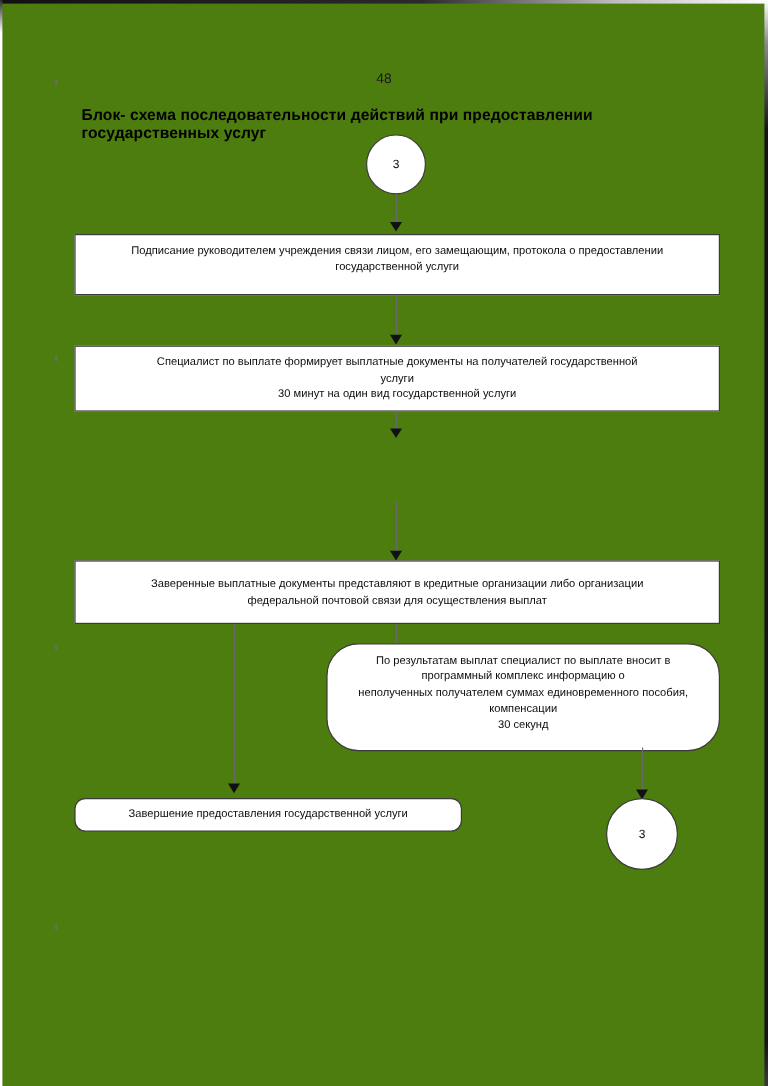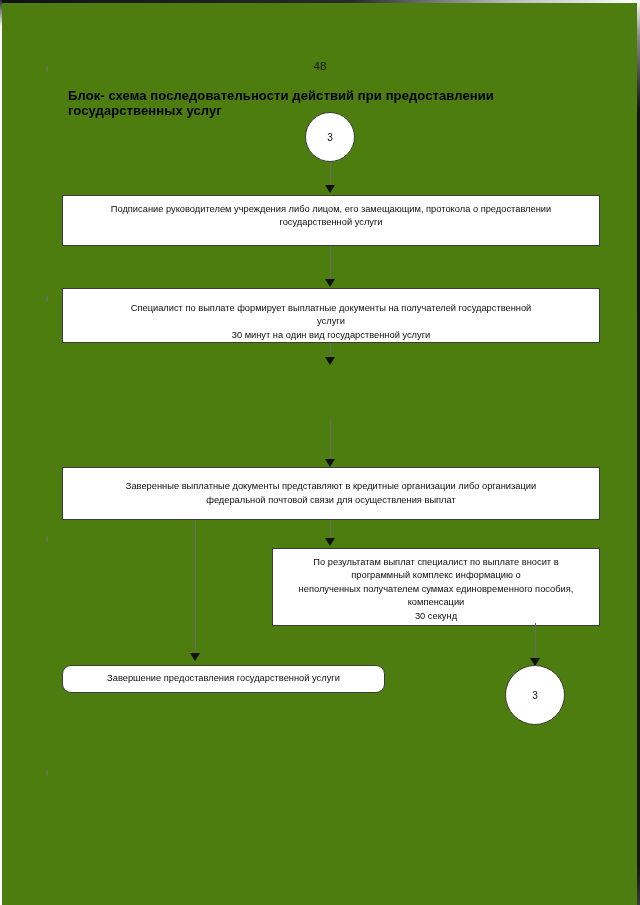--- a/index.html
+++ b/index.html
@@ -137,28 +137,28 @@
 
   <div class="doc-title">Блок- схема последовательности действий при предоставлении государственных услуг</div>
 
   <div class="circle" style="left:305px; top:112px; width:50px; height:50px;">
     <span>3</span>
   </div>
   <div class="vline" style="left:330px; top:162px; height:25px;"></div>
   <div class="arrow" style="left:325px; top:185px;"></div>
 
   <div class="node top-aligned" style="left:62px; top:195px; width:538px; height:51px;">
-    <div class="txt">Подписание руководителем учреждения либо лицом, его замещающим, протокола о предоставлении
+    <div class="txt">Подписание руководителем учреждения связи лицом, его замещающим, протокола о предоставлении
 государственной услуги</div>
   </div>
 
   <div class="vline" style="left:330px; top:246px; height:36px;"></div>
   <div class="arrow" style="left:325px; top:279px;"></div>
 
-  <div class="node" style="left:62px; top:288px; width:538px; height:55px;align-items:flex-end;">
+  <div class="node" style="left:62px; top:288px; width:538px; height:55px;">
     <div class="txt">Специалист по выплате формирует выплатные документы на получателей государственной
 услуги
 30 минут на один вид государственной услуги</div>
   </div>
 
   <div class="vline" style="left:330px; top:343px; height:20px;"></div>
   <div class="arrow" style="left:325px; top:357px;"></div>
 
 
   <div class="vline" style="left:330px; top:418px; height:47px;"></div>
@@ -168,21 +168,21 @@
     <div class="txt">Заверенные выплатные документы представляют в кредитные организации либо организации
 федеральной почтовой связи для осуществления выплат</div>
   </div>
 
   <div class="vline" style="left:195px; top:520px; height:138px;"></div>
   <div class="arrow" style="left:190px; top:653px;"></div>
 
   <div class="vline" style="left:330px; top:520px; height:22px;"></div>
   <div class="arrow" style="left:325px; top:538px;"></div>
 
-  <div class="node top-aligned" style="left:272px; top:548px; width:328px; height:78px;">
+  <div class="node top-aligned" style="left:272px; top:536px; width:328px; height:90px;border-radius:27px;">
     <div class="txt">По результатам выплат специалист по выплате вносит в
 программный комплекс информацию о
 неполученных получателем суммах единовременного пособия,
 компенсации
 30 секунд</div>
   </div>
 
   <div class="vline" style="left:535px; top:623px; height:42px;"></div>
   <div class="arrow" style="left:530px; top:658px;"></div>
 

